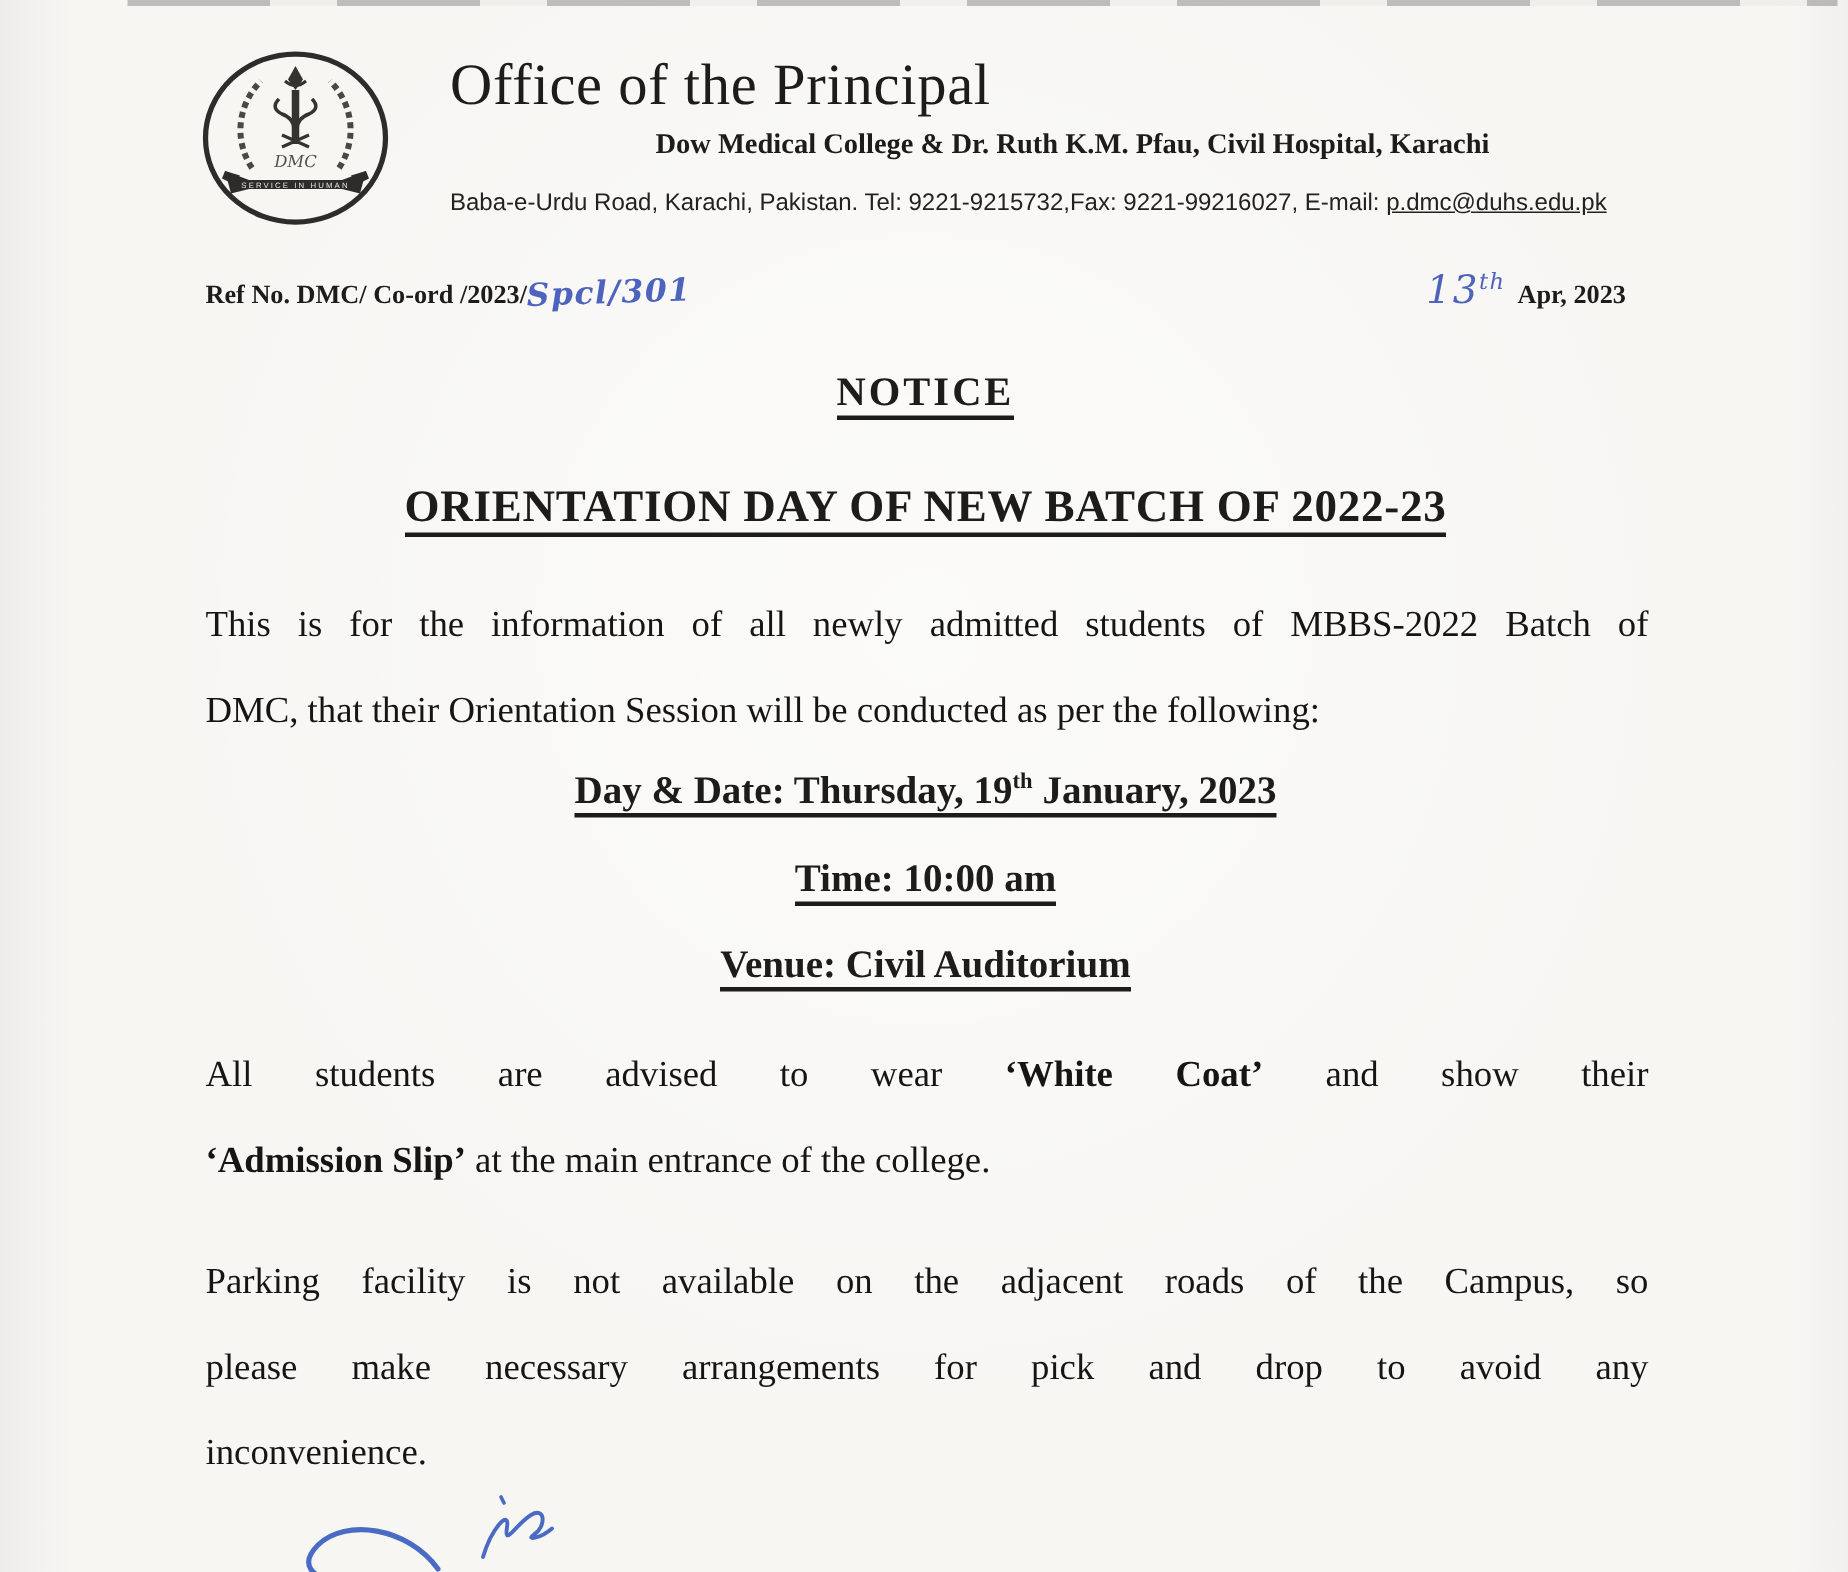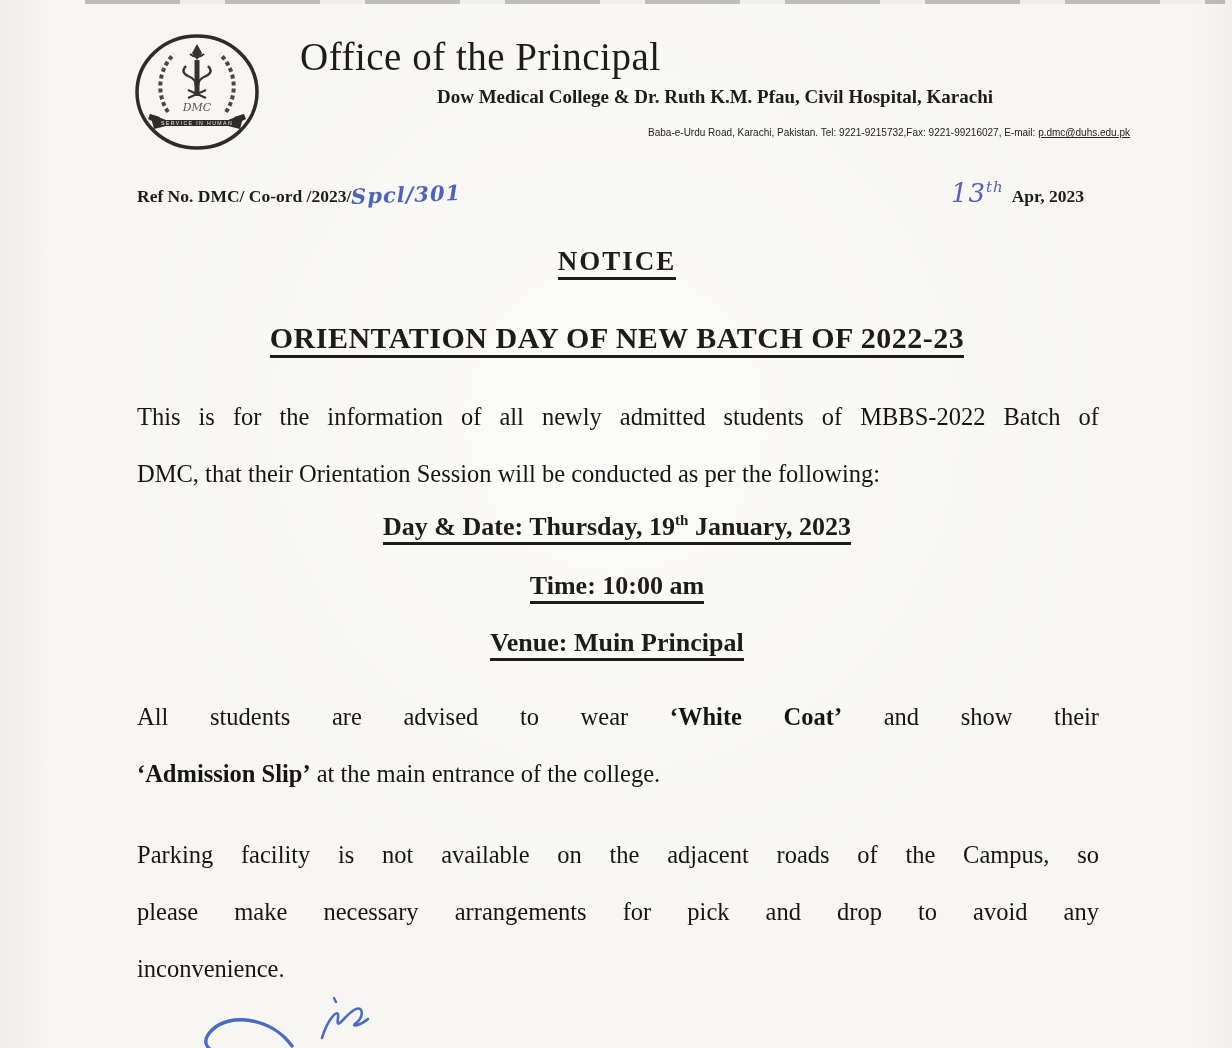--- a/index.html
+++ b/index.html
@@ -33,23 +33,23 @@
   .office-title {
     position: absolute; left: 300px; top: 34px; width: 830px;
     text-align: left; font-size: 39px; letter-spacing: .5px;
   }
   .institution {
     position: absolute; left: 300px; top: 86px; width: 830px;
     text-align: center; font-size: 19px; font-weight: bold;
   }
   .address {
     position: absolute; left: 300px; top: 127px; width: 830px;
-    text-align: right;
+    text-align: left;
     font-family: "Liberation Sans", sans-serif;
-    font-size: 10px; color: #23221f;
+    font-size: 16px; color: #23221f;
   }
   .address .email { text-decoration: underline; }
 
   
   .ref-row {
     position: absolute; left: 137px; right: 148px; top: 178px;
     display: flex; justify-content: space-between; align-items: baseline;
   }
   .ref-left { font-size: 17.5px; font-weight: bold; white-space: nowrap; }
   .hand {
@@ -149,21 +149,21 @@
   <div class="center-band notice-heading"><span class="u">NOTICE</span></div>
   <div class="center-band orientation-title"><span class="u">ORIENTATION DAY OF NEW BATCH OF 2022-23</span></div>
 
   <div class="body-par intro">
     <span class="line just">This is for the information of all newly admitted students of MBBS-2022 Batch of</span>
     <span class="line">DMC, that their Orientation Session will be conducted as per the following:</span>
   </div>
 
   <div class="detail-line d-date"><span class="u"><span>Day &amp; Date: Thursday, 19</span><sup>th</sup><span> January, 2023</span></span></div>
   <div class="detail-line d-time"><span class="u">Time: 10:00 am</span></div>
-  <div class="detail-line d-venue"><span class="u">Venue: Muin Principal</span></div>
+  <div class="detail-line d-venue"><span class="u">Venue: Civil Auditorium</span></div>
 
   <div class="body-par parking">
     <span class="line just">Parking facility is not available on the adjacent roads of the Campus, so</span>
     <span class="line just">please make necessary arrangements for pick and drop to avoid any</span>
     <span class="line">inconvenience.</span>
   </div>
 
   <div class="body-par advice">
     <span class="line just"><span>All students are advised to wear </span><b class="q">‘White Coat’</b><span> and show their</span></span>
     <span class="line"><b class="q">‘Admission Slip’</b><span> at the main entrance of the college.</span></span>

